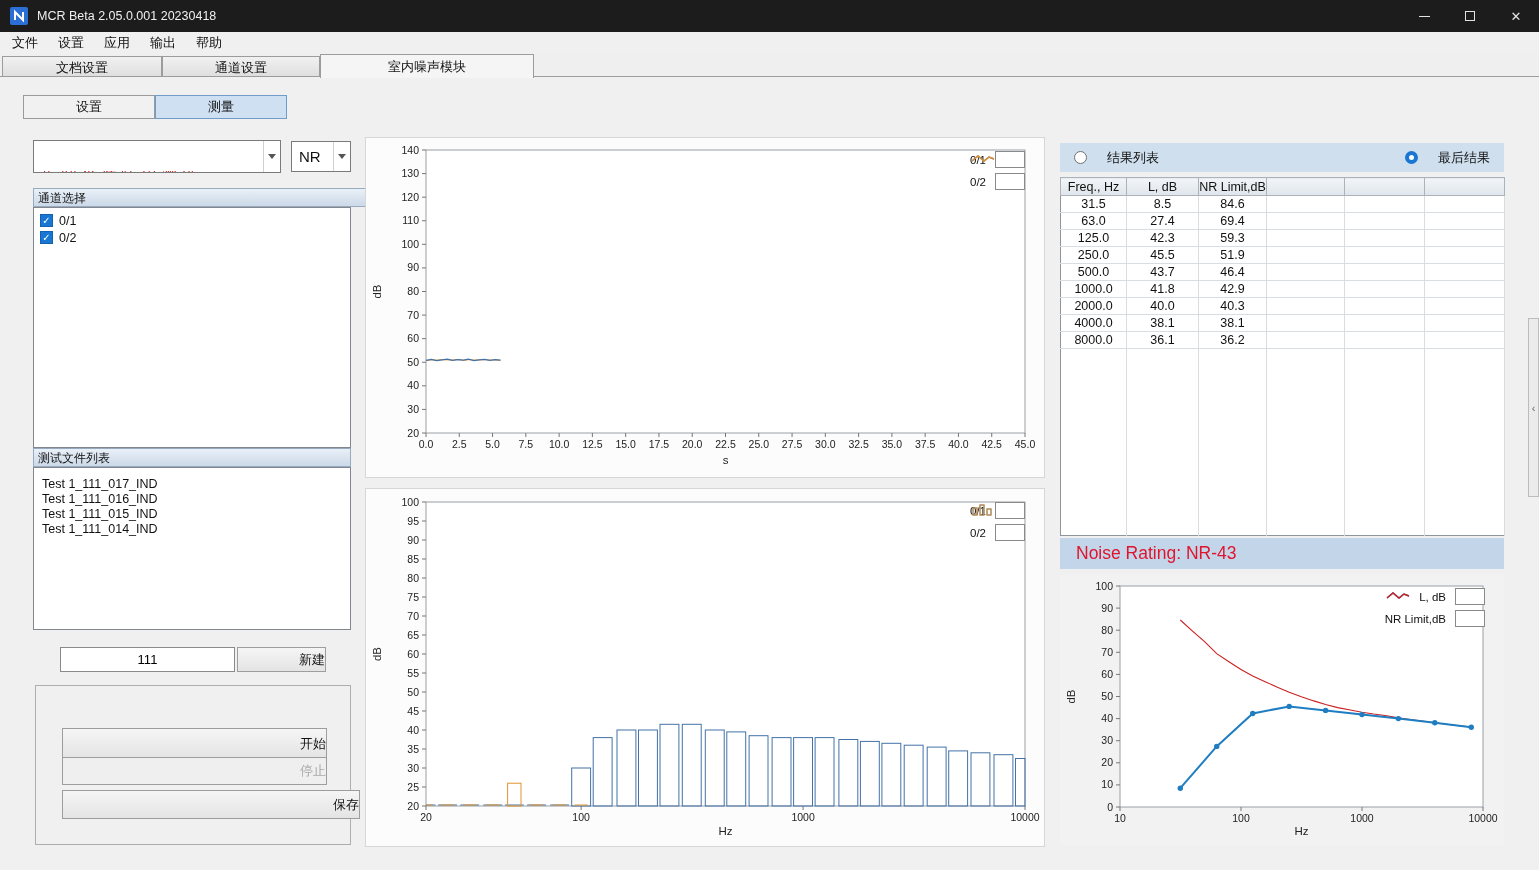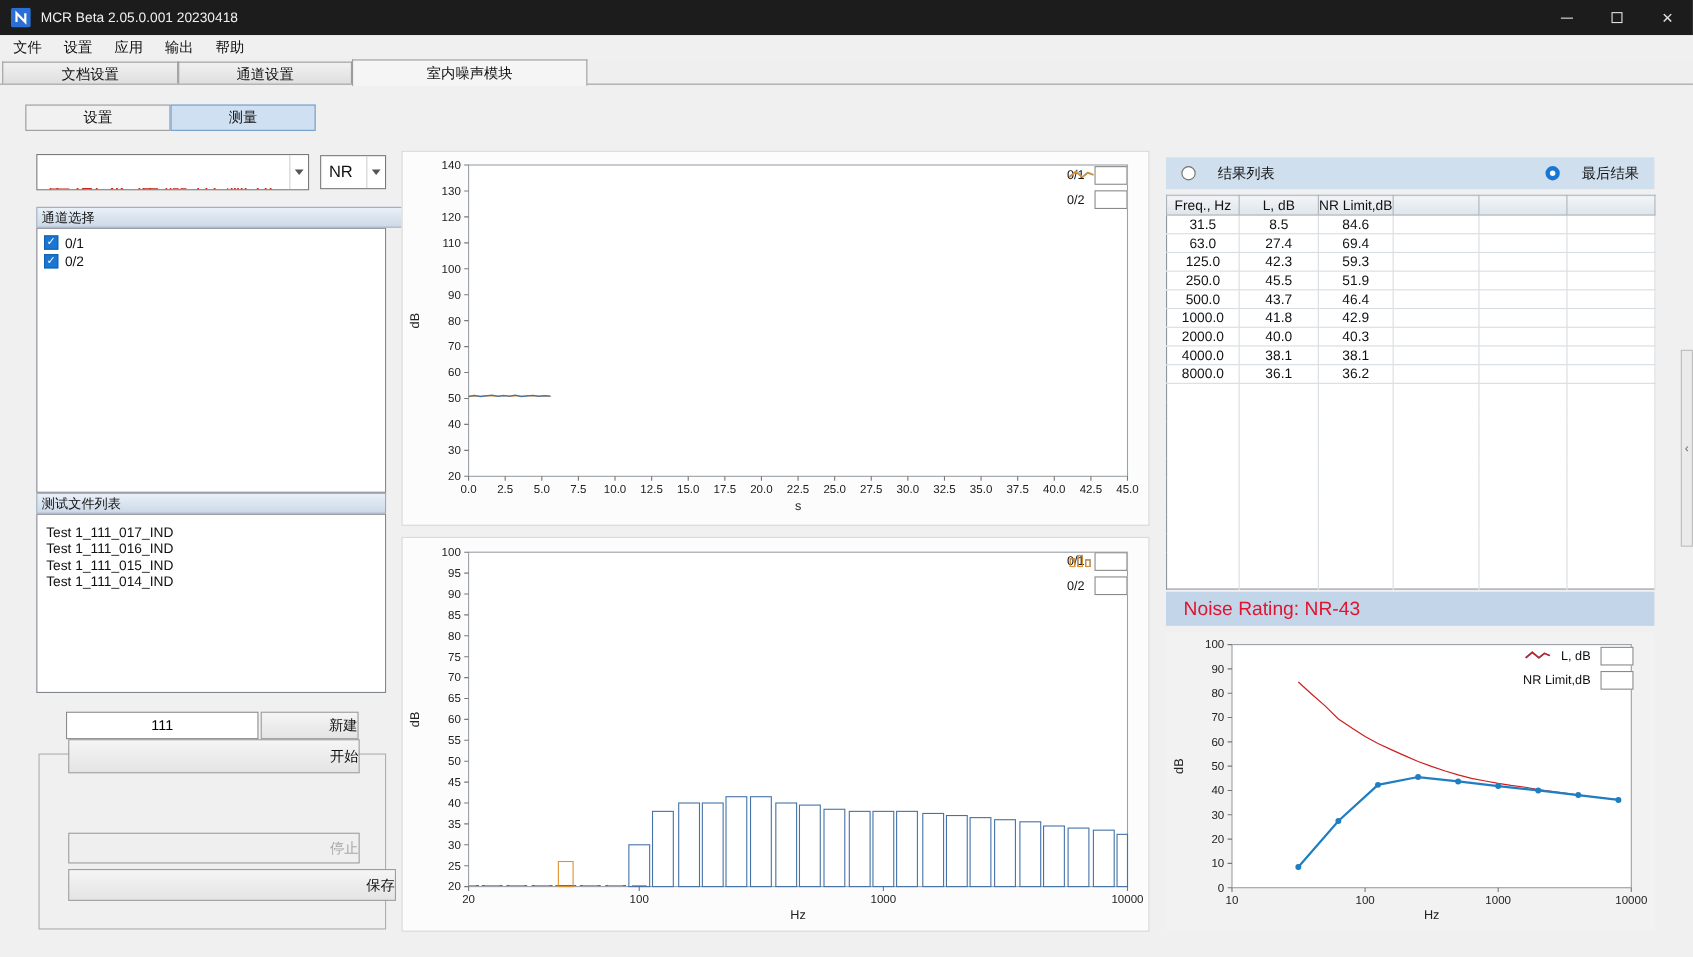--- a/index.html
+++ b/index.html
@@ -38,21 +38,21 @@
   .subtab{position:absolute;top:0;width:132px;height:24px;line-height:22px;text-align:center;
     font-size:13px;border:1px solid #9a9a9a;background:#f1f1f1;}
   .subtab.active{background:#cfe0f2;border:1px solid #6f9cc9;z-index:2;}
 
   
   .combo{position:absolute;background:#fff;border:1px solid #7a7a7a;display:flex;align-items:stretch;}
   .combo .value{flex:1;display:flex;align-items:center;padding-left:7px;overflow:hidden;white-space:nowrap;}
   .combo .dd{width:17px;display:flex;align-items:center;justify-content:center;border-left:1px solid #d0d0d0;}
   .tri{width:0;height:0;border-left:4px solid transparent;border-right:4px solid transparent;border-top:5px solid #555;}
   #test-combo{left:33px;top:140px;width:248px;height:33px;}
-  #test-combo .value{color:#c4271b;font-family:Liberation Sans, sans-serif;font-size:23px;letter-spacing:4px;margin-top:30px;}
+  #test-combo .value{color:#c4271b;font-family:Liberation Sans, sans-serif;font-size:16px;letter-spacing:4px;margin-top:30px;}
   #nr-combo{left:291px;top:141px;width:60px;height:31px;}
   #nr-combo .value{font-size:15px;}
 
   .list-header{position:absolute;height:19px;line-height:18px;padding-left:4px;font-size:12px;
     background:linear-gradient(#e9f0f8,#ccd9e8);border:1px solid #98aabf;}
   #channel-header{left:33px;top:188px;width:368px;}
   #file-header{left:33px;top:448px;width:318px;}
 
   .listbox{position:absolute;background:#fff;border:1px solid #82878f;}
   #channel-list{left:33px;top:207px;width:318px;height:241px;padding-top:4px;}
@@ -65,21 +65,21 @@
 
   .text-input{position:absolute;border:1px solid #8a8a8a;background:#fff;text-align:center;
     font-size:13px;font-family:"Liberation Sans",sans-serif;}
   #name-input{left:60px;top:647px;width:175px;height:25px;}
 
   .btn{position:absolute;background:linear-gradient(#f5f5f5,#e4e4e4);border:1px solid #9d9d9d;
     font-size:13px;text-align:right;}
   .btn.disabled{color:#a8a8a8;background:#efefef;}
   #new-btn{left:237px;top:647px;width:89px;height:25px;line-height:23px;}
   .group-box{position:absolute;left:35px;top:685px;width:316px;height:160px;border:1px solid #aeaeae;}
-  #start-btn{left:62px;top:672px;width:265px;height:31px;line-height:29px;}
+  #start-btn{left:62px;top:728px;width:265px;height:31px;line-height:29px;}
   #stop-btn{left:62px;top:757px;width:265px;height:28px;line-height:26px;}
   #save-btn{left:62px;top:790px;width:298px;height:29px;line-height:27px;}
 
   
   .chart{position:absolute;}
   .chart.boxed{background:#fcfcfc;border:1px solid #d6d6d6;}
   #chart-time{left:365px;top:137px;width:680px;height:341px;}
   #chart-spectrum{left:365px;top:488px;width:680px;height:359px;}
   #chart-nr{left:1060px;top:575px;width:444px;height:270px;background:#f2f2f2;}
   .chart svg{position:absolute;left:0;top:0;}

